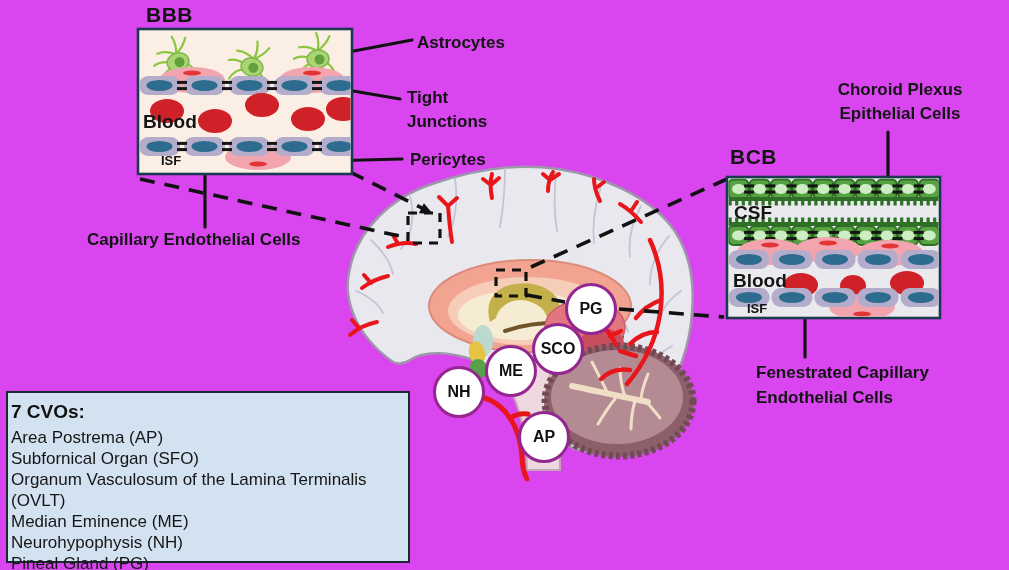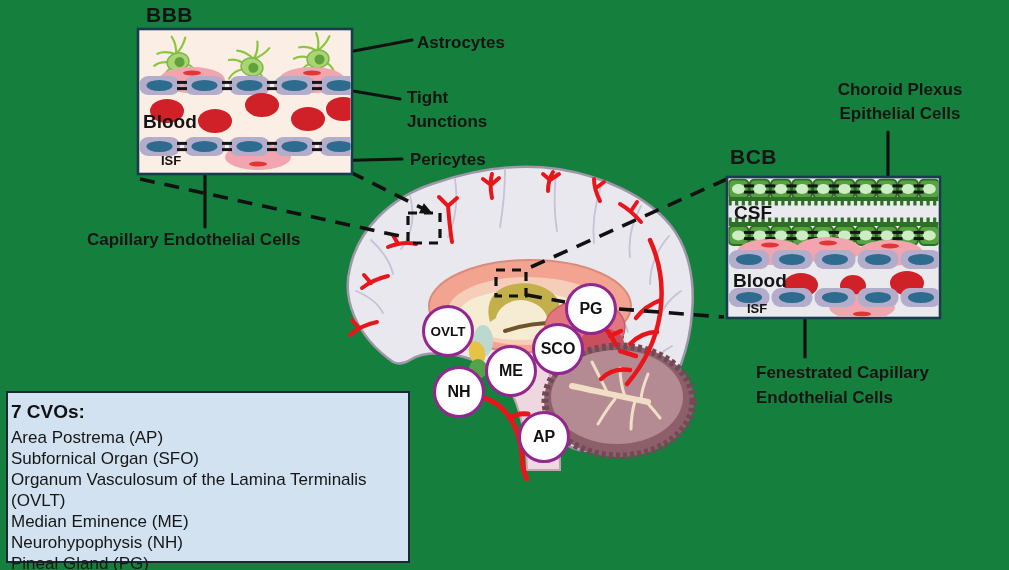--- a/index.html
+++ b/index.html
@@ -1,16 +1,16 @@
 <!DOCTYPE html>
 <html><head>
 <meta charset="utf-8">
 <style>
   html,body{margin:0;padding:0;background:#fff;}
-  .canvas{position:relative;width:1009px;height:570px;background:#15803d;overflow:hidden;
+  .canvas{position:relative;width:1009px;height:570px;background:#d946ef;overflow:hidden;
           font-family:"Liberation Sans",sans-serif;color:#111;}
   .canvas svg{position:absolute;left:0;top:0;}
   .lbl{position:absolute;font-weight:bold;color:#141414;white-space:nowrap;}
   .lbl-callout{font-size:17px;line-height:23px;}
   .lbl-title{font-size:21px;line-height:22px;letter-spacing:.5px;}
   .lbl-inner{font-size:19px;}
   .lbl-inner-sm{font-size:13px;padding-left:14px;}
   .lbl-center{text-align:center;}
   .cvo-circle{position:absolute;width:52px;height:52px;border-radius:50%;
               background:#fff;border:3px solid #93278f;box-sizing:border-box;
@@ -317,21 +317,20 @@
 
   <div class="lbl lbl-title" style="left:730px;top:146px">BCB</div>
   <div class="lbl lbl-callout lbl-center" style="left:810px;top:78px;width:180px">Choroid Plexus</div>
   <div class="lbl lbl-callout lbl-center" style="left:810px;top:102px;width:180px">Epithelial Cells</div>
   <div class="lbl lbl-callout" style="left:756px;top:361px">Fenestrated Capillary</div>
   <div class="lbl lbl-callout" style="left:756px;top:386px">Endothelial Cells</div>
   <div class="lbl lbl-inner" style="left:734px;top:202px">CSF</div>
   <div class="lbl lbl-inner" style="left:733px;top:270px">Blood</div>
   <div class="lbl lbl-inner-sm" style="left:733px;top:301px">ISF</div>
 
-  <div class="cvo-circle small-text" style="left:422px;top:305px">OVLT</div>
   <div class="cvo-circle" style="left:565px;top:283px">PG</div>
   <div class="cvo-circle" style="left:532px;top:323px">SCO</div>
   <div class="cvo-circle" style="left:485px;top:345px">ME</div>
   <div class="cvo-circle" style="left:433px;top:366px">NH</div>
   <div class="cvo-circle" style="left:518px;top:411px">AP</div>
 
   <div class="legend">
     <div class="legend-title">7 CVOs:</div>
     <div class="legend-item">Area Postrema (AP)</div>
     <div class="legend-item">Subfornical Organ (SFO)</div>

